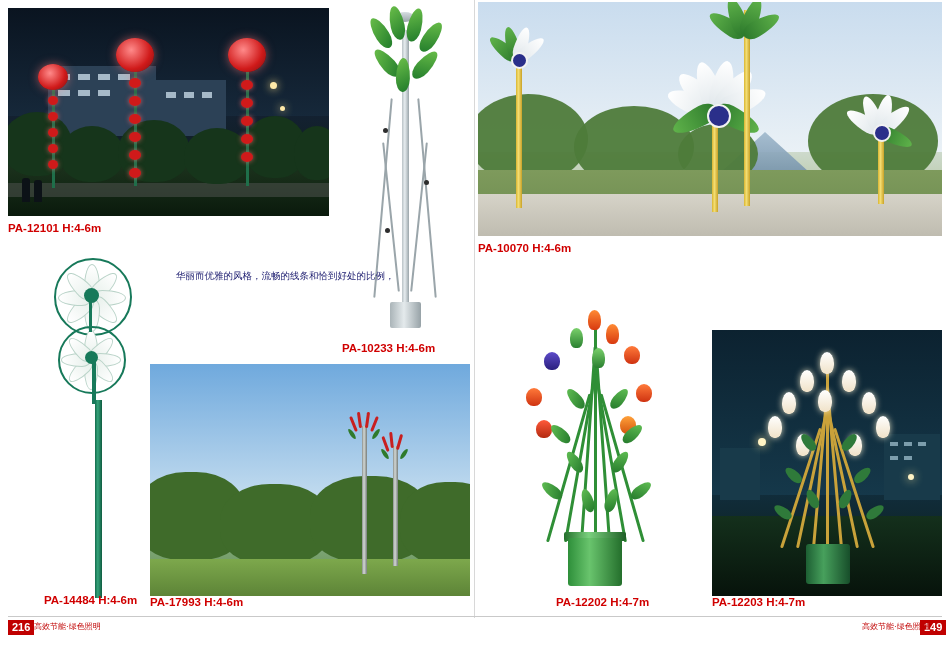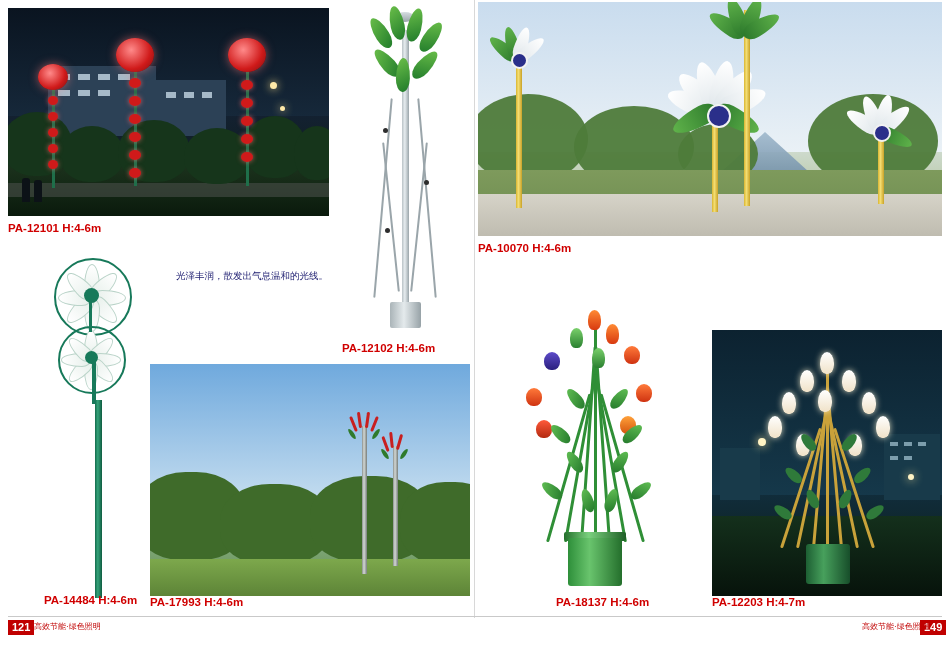--- a/index.html
+++ b/index.html
@@ -232,21 +232,21 @@
 
     <div class="p2-vine" style="left:30px;top:96px;height:200px;transform:rotate(5deg);"></div>
     <div class="p2-vine" style="left:74px;top:96px;height:200px;transform:rotate(-5deg);"></div>
     <div class="p2-vine" style="left:38px;top:140px;height:150px;transform:rotate(-6deg);"></div>
     <div class="p2-vine" style="left:66px;top:140px;height:150px;transform:rotate(6deg);"></div>
 
     <div class="p2-dot" style="left:31px;top:126px;"></div>
     <div class="p2-dot" style="left:72px;top:178px;"></div>
     <div class="p2-dot" style="left:33px;top:226px;"></div>
   </div>
-  <div class="cap" style="left:342px;top:342px;">PA-12102 H:4-6m</div>
+  <div class="cap" style="left:342px;top:342px;">PA-10233 H:4-6m</div>
 
   <div class="photo" id="photo3">
     <div class="p3-sky"></div>
     <div class="p3-dome"></div>
     <div class="p3-domebase"></div>
 
     <div class="p3-willow" style="left:-10px;top:92px;width:120px;height:90px;"></div>
     <div class="p3-willow" style="left:96px;top:104px;width:120px;height:82px;"></div>
     <div class="p3-willow" style="left:330px;top:92px;width:130px;height:94px;"></div>
     <div class="p3-willow" style="left:200px;top:122px;width:80px;height:60px;"></div>
@@ -283,21 +283,21 @@
 
     <div class="p3-pole" style="left:266px;top:8px;height:196px;"></div>
     <div class="p3-pet grn" style="left:258px;top:-6px;width:16px;height:40px;transform:rotate(-58deg);"></div>
     <div class="p3-pet grn" style="left:258px;top:-6px;width:16px;height:40px;transform:rotate(-20deg);"></div>
     <div class="p3-pet grn" style="left:258px;top:-6px;width:16px;height:40px;transform:rotate(22deg);"></div>
     <div class="p3-pet grn" style="left:258px;top:-6px;width:16px;height:40px;transform:rotate(60deg);"></div>
   </div>
   <div class="cap" style="left:478px;top:242px;">PA-10070 H:4-6m</div>
 
   <div class="bodytext">
-    <div>光泽丰润，散发出气息温和的光线。</div>
+    <div>华丽而优雅的风格，流畅的线条和恰到好处的比例，</div>
   </div>
 
   <div class="photo" id="photo4">
     <div class="p4-pole"></div>
 
     <div class="p4-ring" style="left:32px;top:8px;width:74px;height:74px;"></div>
     <div class="p4-pet" style="left:62px;top:14px;width:14px;height:32px;transform:rotate(0deg);"></div>
     <div class="p4-pet" style="left:62px;top:14px;width:14px;height:32px;transform:rotate(45deg);"></div>
     <div class="p4-pet" style="left:62px;top:14px;width:14px;height:32px;transform:rotate(90deg);"></div>
     <div class="p4-pet" style="left:62px;top:14px;width:14px;height:32px;transform:rotate(135deg);"></div>
@@ -384,21 +384,21 @@
     <div class="p6-leaf" style="left:80px;top:160px;transform:rotate(-34deg);"></div>
     <div class="p6-leaf" style="left:112px;top:160px;transform:rotate(34deg);"></div>
     <div class="p6-leaf" style="left:60px;top:186px;transform:rotate(-52deg);"></div>
     <div class="p6-leaf" style="left:130px;top:186px;transform:rotate(52deg);"></div>
     <div class="p6-leaf" style="left:90px;top:200px;transform:rotate(-18deg);"></div>
     <div class="p6-leaf" style="left:106px;top:200px;transform:rotate(18deg);"></div>
 
     <div class="p6-potrim"></div>
     <div class="p6-pot"></div>
   </div>
-  <div class="cap" style="left:556px;top:596px;">PA-18137 H:4-6m</div>
+  <div class="cap" style="left:556px;top:596px;">PA-12202 H:4-7m</div>
 
   <div class="photo" id="photo7">
     <div class="p7-sky"></div>
     <div class="p7-bld" style="left:172px;top:104px;width:56px;height:66px;"></div>
     <div class="p7-bld" style="left:8px;top:118px;width:40px;height:52px;"></div>
     <div class="p7-win" style="left:178px;top:112px;width:8px;height:4px;"></div>
     <div class="p7-win" style="left:192px;top:112px;width:8px;height:4px;"></div>
     <div class="p7-win" style="left:206px;top:112px;width:8px;height:4px;"></div>
     <div class="p7-win" style="left:178px;top:126px;width:8px;height:4px;"></div>
     <div class="p7-win" style="left:192px;top:126px;width:8px;height:4px;"></div>
@@ -432,18 +432,18 @@
     <div class="p7-leaf" style="left:100px;top:158px;transform:rotate(-26deg);"></div>
     <div class="p7-leaf" style="left:124px;top:158px;transform:rotate(26deg);"></div>
     <div class="p7-leaf" style="left:74px;top:168px;transform:rotate(-54deg);"></div>
     <div class="p7-leaf" style="left:150px;top:168px;transform:rotate(54deg);"></div>
 
     <div class="p7-pot"></div>
   </div>
   <div class="cap" style="left:712px;top:596px;">PA-12203 H:4-7m</div>
 
   <div class="footerbar"></div>
-  <div class="pagenum left">121</div>
+  <div class="pagenum left">216</div>
   <div class="foottext left">高效节能·绿色照明</div>
   <div class="pagenum right">149</div>
   <div class="foottext right">高效节能·绿色照明</div>
 
 </div>
 
 </body></html>

